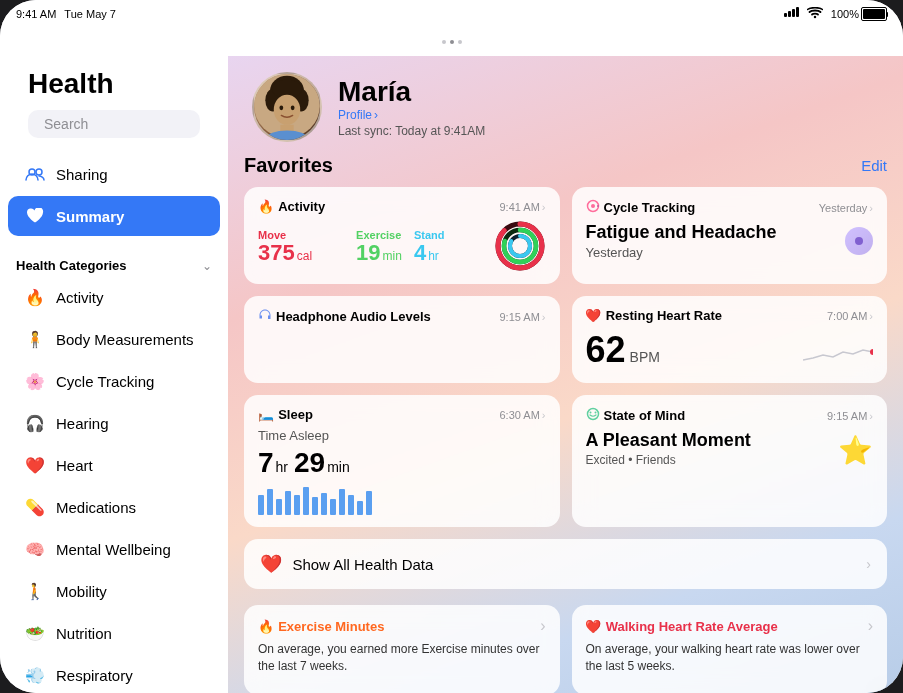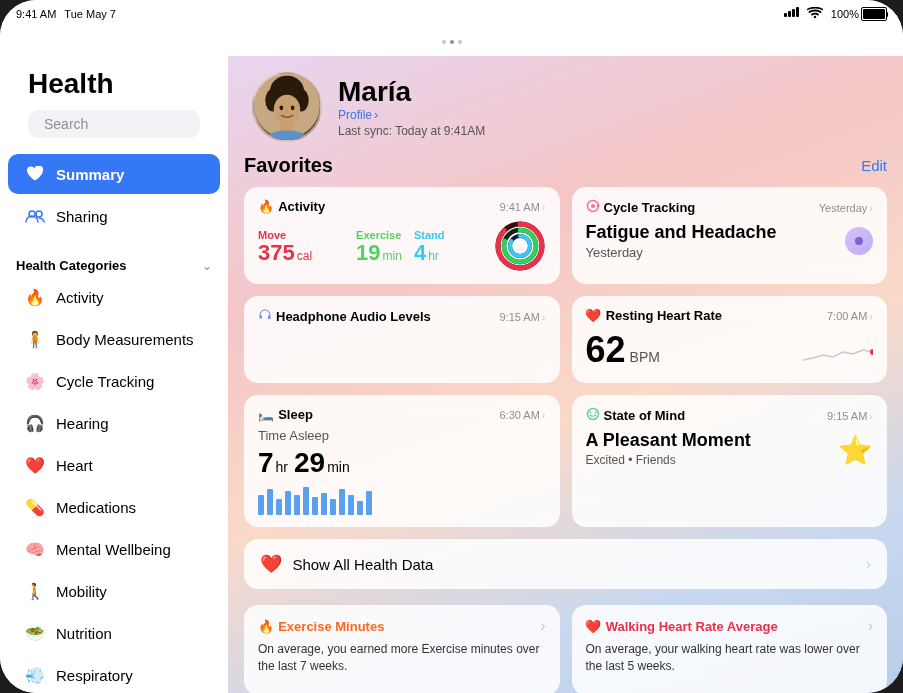--- a/index.html
+++ b/index.html
@@ -539,38 +539,38 @@
           <input type="text" placeholder="Search" style="">
           <svg width="14" height="14" viewBox="0 0 14 14" fill="none">
             <rect x="5" y="1" width="4" height="7" rx="2" stroke="#8e8e93" stroke-width="1.5"></rect>
             <path d="M2.5 7a4.5 4.5 0 009 0" stroke="#8e8e93" stroke-width="1.5" stroke-linecap="round"></path>
             <line x1="7" y1="11.5" x2="7" y2="13.5" stroke="#8e8e93" stroke-width="1.5" stroke-linecap="round"></line>
           </svg>
         </div>
       </div>
 
       <div class="sidebar-nav">
-        <div class="nav-item active">
-          <div class="nav-icon" style="color:#fff;">
-            <svg width="18" height="16" viewBox="0 0 18 16" fill="white">
-              <path d="M9 14.5S1 9.5 1 4.5a4 4 0 017.5-2A4 4 0 0117 4.5c0 5-8 10-8 10z"></path>
-            </svg>
-          </div>
-          <span class="nav-label">Summary</span>
-        </div>
         <div class="nav-item">
           <div class="nav-icon" style="color:#3478f6;">
             <svg width="20" height="16" viewBox="0 0 20 16" fill="none">
               <circle cx="7" cy="6" r="3" stroke="#3478f6" stroke-width="1.5"></circle>
               <circle cx="14" cy="6" r="3" stroke="#3478f6" stroke-width="1.5"></circle>
               <path d="M1 14c0-3.3 2.7-6 6-6s6 2.7 6 6" stroke="#3478f6" stroke-width="1.5" stroke-linecap="round"></path>
               <path d="M14 10c2 0 5 1.5 5 4" stroke="#3478f6" stroke-width="1.5" stroke-linecap="round"></path>
             </svg>
           </div>
           <span class="nav-label">Sharing</span>
+        </div>
+        <div class="nav-item active">
+          <div class="nav-icon" style="color:#fff;">
+            <svg width="18" height="16" viewBox="0 0 18 16" fill="white">
+              <path d="M9 14.5S1 9.5 1 4.5a4 4 0 017.5-2A4 4 0 0117 4.5c0 5-8 10-8 10z"></path>
+            </svg>
+          </div>
+          <span class="nav-label">Summary</span>
         </div>
       </div>
 
       <div class="section-header">
         <span class="section-title">Health Categories</span>
         <span class="chevron">⌄</span>
       </div>
 
       <div>
         <div class="nav-item">

